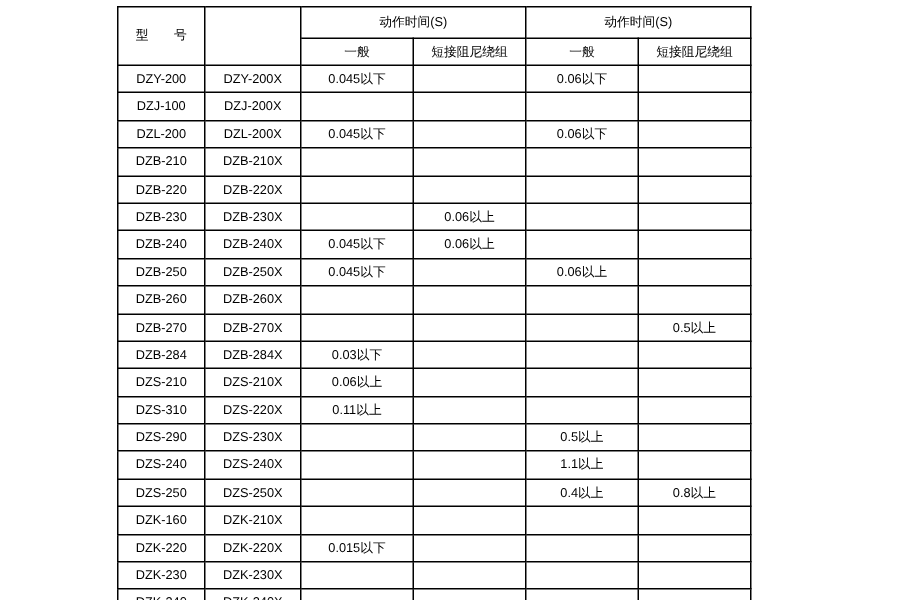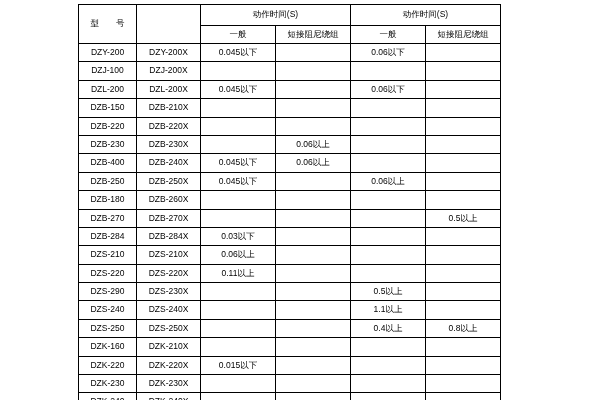--- a/index.html
+++ b/index.html
@@ -85,21 +85,21 @@
       <tr class="body-row">
         <td>DZL-200</td>
         <td>DZL-200X</td>
         <td class="group-cell">0.045以下</td>
         <td class="group-cell"></td>
         <td class="group-cell">0.06以下</td>
         <td class="group-cell"></td>
       </tr>
 
       <tr class="body-row">
-        <td>DZB-150</td>
+        <td>DZB-210</td>
         <td>DZB-210X</td>
         <td class="group-cell"></td>
         <td class="group-cell"></td>
         <td class="group-cell"></td>
         <td class="group-cell"></td>
       </tr>
 
       <tr class="body-row">
         <td>DZB-220</td>
         <td>DZB-220X</td>
@@ -112,39 +112,39 @@
       <tr class="body-row">
         <td>DZB-230</td>
         <td>DZB-230X</td>
         <td class="no-bottom"></td>
         <td>0.06以上</td>
         <td class="group-cell"></td>
         <td class="group-cell"></td>
       </tr>
 
       <tr class="body-row">
-        <td>DZB-400</td>
+        <td>DZB-240</td>
         <td>DZB-240X</td>
         <td class="group-cell">0.045以下</td>
         <td class="no-bottom">0.06以上</td>
         <td class="no-bottom"></td>
         <td class="group-cell"></td>
       </tr>
 
       <tr class="body-row">
         <td>DZB-250</td>
         <td>DZB-250X</td>
         <td class="group-cell">0.045以下</td>
         <td class="group-cell"></td>
         <td class="group-cell">0.06以上</td>
         <td class="group-cell"></td>
       </tr>
 
       <tr class="body-row">
-        <td>DZB-180</td>
+        <td>DZB-260</td>
         <td>DZB-260X</td>
         <td class="group-cell"></td>
         <td class="group-cell"></td>
         <td class="group-cell"></td>
         <td class="group-cell"></td>
       </tr>
 
       <tr class="body-row">
         <td>DZB-270</td>
         <td>DZB-270X</td>
@@ -166,21 +166,21 @@
       <tr class="body-row">
         <td>DZS-210</td>
         <td>DZS-210X</td>
         <td>0.06以上</td>
         <td class="group-cell"></td>
         <td class="group-cell"></td>
         <td class="group-cell"></td>
       </tr>
 
       <tr class="body-row">
-        <td>DZS-220</td>
+        <td>DZS-310</td>
         <td>DZS-220X</td>
         <td>0.11以上</td>
         <td class="group-cell"></td>
         <td class="no-bottom"></td>
         <td class="group-cell"></td>
       </tr>
 
       <tr class="body-row">
         <td>DZS-290</td>
         <td>DZS-230X</td>

